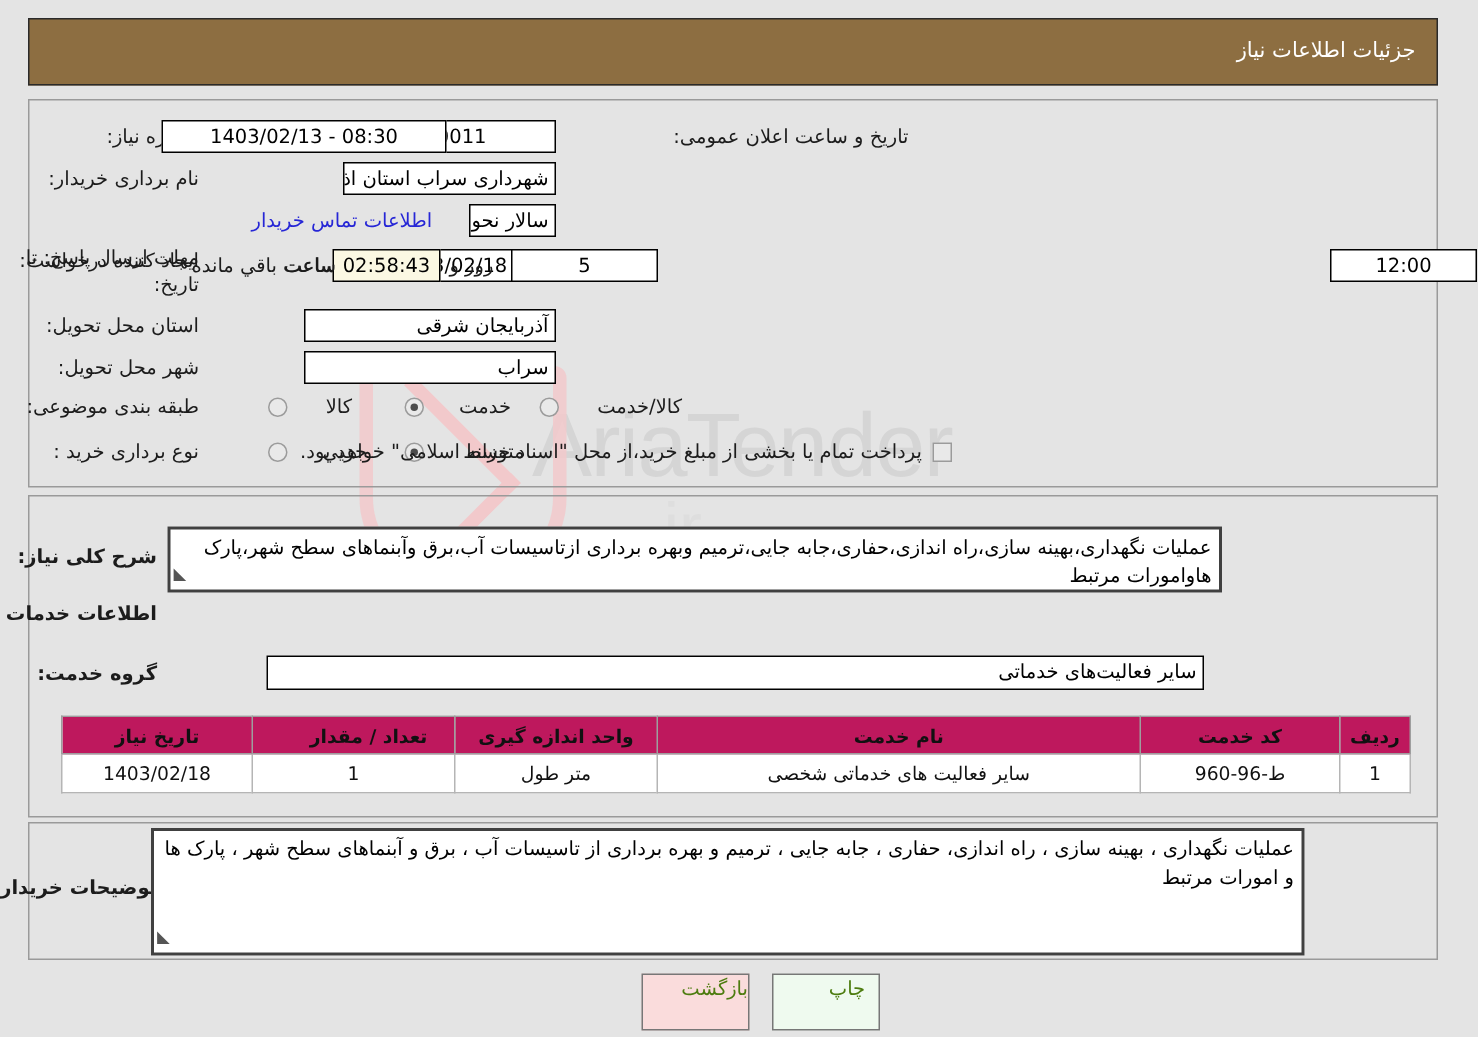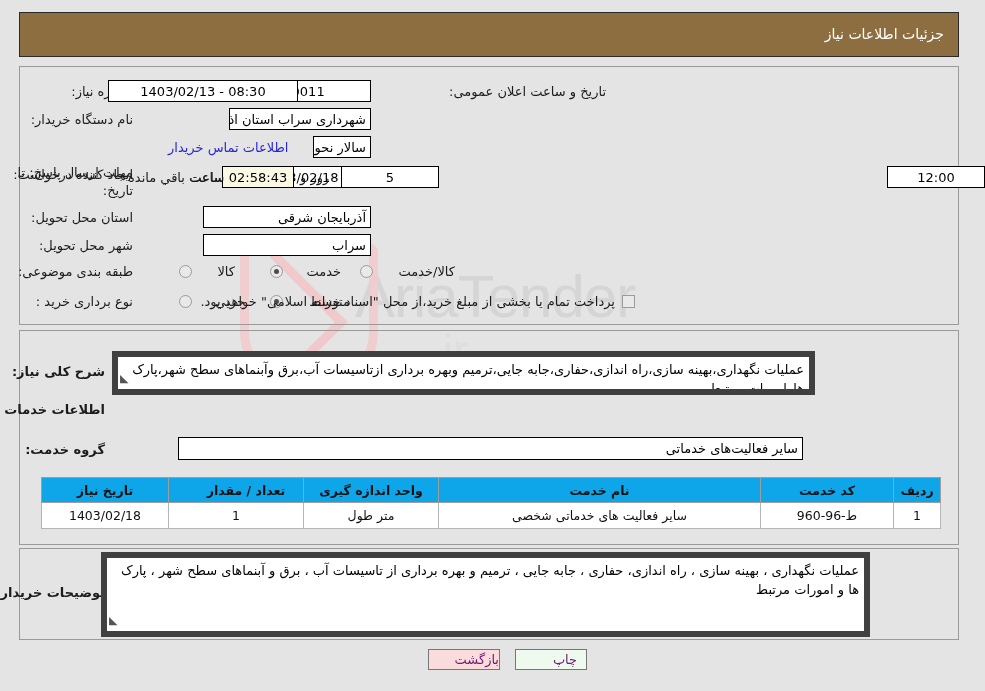--- a/index.html
+++ b/index.html
@@ -162,21 +162,21 @@
     height: 13px;
     border: 1px solid #9b9b9b;
     background: #e9e9e9;
     box-sizing: border-box;
     z-index: 3;
   }
 
   
   .ta {
     position: absolute;
-    border: 6px solid #404040;
+    border: 2px solid #404040;
     background: #fff;
     box-sizing: border-box;
     font-size: 13px;
     color: #000;
     padding: 3px 5px;
     line-height: 19px;
     z-index: 3;
     overflow: hidden;
   }
   .ta .grip {
@@ -193,21 +193,21 @@
     position: absolute;
     right: 44px;
     top: 477px;
     width: 900px;
     border-collapse: collapse;
     font-size: 12.5px;
     z-index: 3;
     background: #fff;
   }
   table.grid th {
-    background: #0ea5e9;
+    background: #be185d;
     border: 1px solid #9e9e9e;
     color: #111;
     font-weight: bold;
     height: 24px;
     padding: 0 4px;
     text-align: center;
   }
   table.grid td {
     background: #fff;
     border: 1px solid #b5b5b5;
@@ -220,23 +220,23 @@
 
   
   .btn {
     position: absolute;
     border: 1px solid #777;
     font-size: 13px;
     text-align: center;
     box-sizing: border-box;
     cursor: pointer;
     z-index: 3;
-    height: 21px;
+    height: 38px;
     line-height: 19px;
-    color: #701a75;
+    color: #4d7c0f;
     padding-left: 28px;
   }
   .btn-print  { left: 515px; top: 649px; width: 72px; background: #effaef; }
   .btn-back   { left: 428px; top: 649px; width: 72px; background: #fadcdc; }
 </style>
 </head>
 <body>
 
 <div id="page">
 
@@ -252,21 +252,21 @@
   </div>
 
   <div class="panel" id="panel-top"></div>
 
   <span class="lbl" style="right:852px; top:84px;">شماره نیاز:</span>
   <div class="fld num" style="right:614px; top:80px; width:225px;">1103005813000011</div>
 
   <span class="lbl" style="right:379px; top:84px;">تاریخ و ساعت اعلان عمومی:</span>
   <div class="fld num" style="right:687px; top:80px; width:190px; left:107px;">1403/02/13 - 08:30</div>
 
-  <span class="lbl" style="right:852px; top:112px;">نام دستگاه خریدار:</span>
+  <span class="lbl" style="right:852px; top:112px;">نام برداری خریدار:</span>
   <div class="fld" style="right:614px; top:108px; left:229px;">شهرداری سراب استان اذربایجان شرقی</div>
 
   <span class="lbl" style="right:852px; top:140px;margin-top:27px;">ایجاد کننده درخواست:</span>
   <div class="fld" style="right:614px; top:136px; left:313px;">سالار نحوی رازلیقی راننده شهرداری سراب استان اذربایجان شرقی</div>
   <span class="link" style="left:168px; top:140px;">اطلاعات تماس خریدار</span>
 
   <span class="lbl" style="right:852px; top:165px;">مهلت ارسال پاسخ: تا</span>
   <span class="lbl" style="right:852px; top:183px;">تاریخ:</span>
   <div class="fld num" style="right:614px; top:166px; width:140px;">1403/02/18</div>
 

